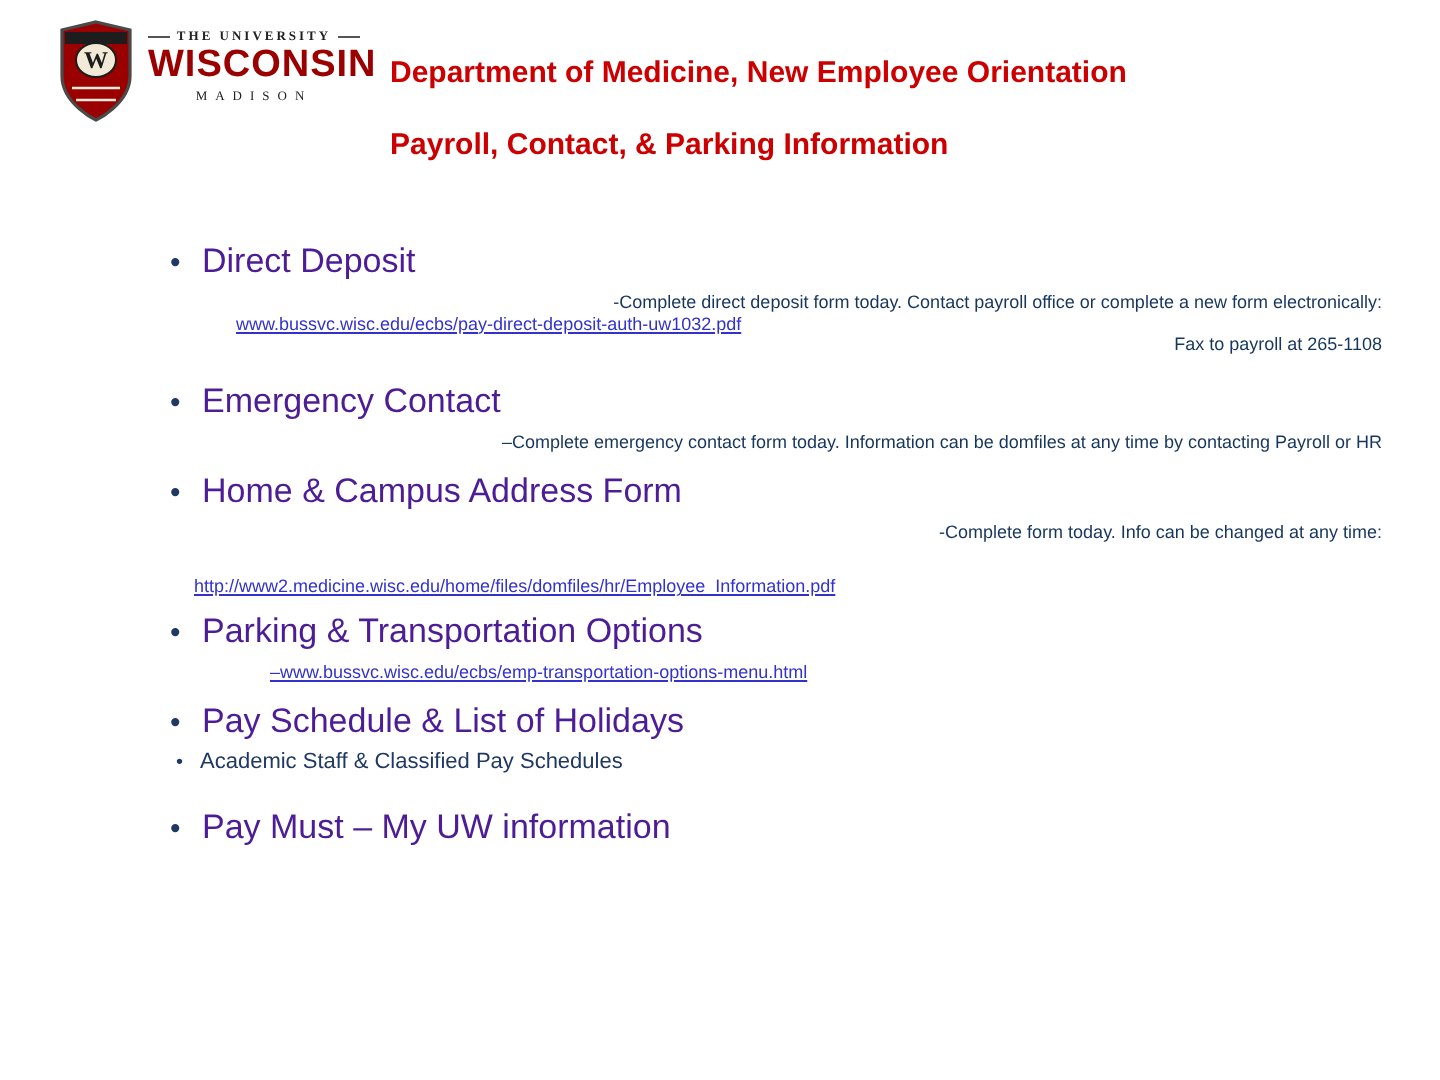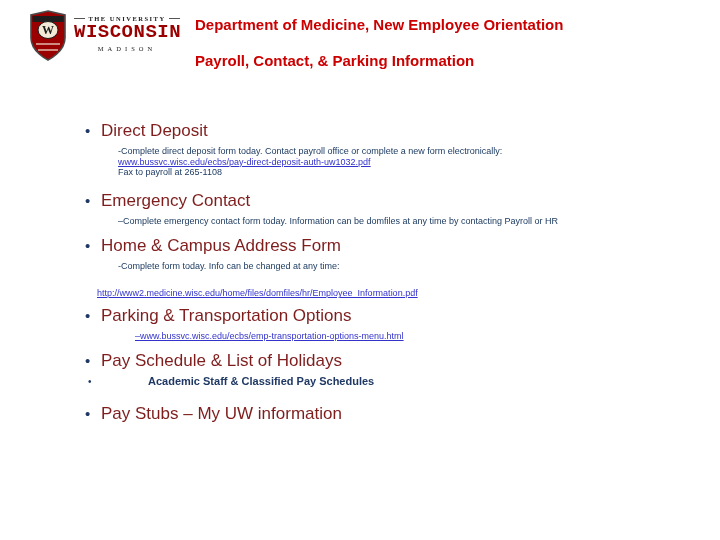--- a/index.html
+++ b/index.html
@@ -15,55 +15,55 @@
   .logo { position:absolute; left:28px; top:10px; display:flex; align-items:flex-start; gap:6px; }
   .crest { flex:none; }
   .logo-text { padding-top:5px; width:106px; }
   .logo-univ {
     display:flex; align-items:center; gap:3px;
     font-family:"Liberation Serif", serif; font-weight:bold;
     font-size:6.5px; letter-spacing:1.5px; color:#222; white-space:nowrap;
   }
   .logo-univ .rule { flex:1; height:1px; background:#555; }
   .logo-wisconsin {
-    font-family:Liberation Mono, monospace; font-weight:bold;
+    font-family:Liberation Sans, sans-serif; font-weight:bold;
     font-size:19px; letter-spacing:0.5px; color:#9b0000; line-height:1.15;
   }
   .logo-madison {
     font-family:"Liberation Serif", serif;
     font-size:6.5px; letter-spacing:4px; color:#222; text-align:center; margin-top:1px;
   }
 
   
-  .titles { position:absolute; left:195px; top:16px; }
+  .titles { position:absolute; left:195px; top:28px; }
   .title-line { font-size:15px; font-weight:bold; color:#cc0000; margin-bottom:19px; white-space:nowrap; }
 
   
   .body { position:absolute; left:85px; top:120px; width:606px; }
   .section { margin-bottom:8px; }
   .sec-1 { margin-bottom:12px; }
   .sec-3 { margin-bottom:6px; }
   .sec-5 { margin-bottom:16px; }
 
   .h-row { display:flex; align-items:baseline; }
   .bullet { flex:none; width:16px; font-size:15px; color:#1f3864; }
-  .h-text { font-size:17px; color:#7f1d1d; line-height:1.3; }
+  .h-text { font-size:17px; color:#4c1d95; line-height:1.3; }
 
-  .details { margin-top:4px; font-size:9px; line-height:1.18; color:#17365d; }
+  .details { margin-top:4px; font-size:9px; line-height:1.18; color:#17365d;text-align:right; }
   .ind-a { margin-left:33px; }
   .ind-b { margin-left:50px; }
   .link-ind { margin-left:12px; }
   .wrap-narrow { max-width:552px; }
 
   .link { display:block; color:#3333cc; text-decoration:underline; cursor:pointer; }
   .link.inlineish { width:fit-content; }
 
   .subh-row { display:flex; align-items:baseline; margin-left:3px; margin-top:3px; }
   .subh-bullet { flex:none; width:12px; font-size:10px; color:#1f3864; }
-  .subh-text { font-size:11px; font-weight:bold; color:#1f3864;margin-left:48px; }
+  .subh-text { font-size:11px; font-weight:normal; color:#1f3864; }
 </style>
 </head>
 <body>
 
 <div class="slide">
 
   <div class="logo">
     <svg class="crest" width="40" height="52" viewBox="0 0 40 52" aria-hidden="true">
       <path d="M20 1 L37 5 L37 28 C37 42 20 50 20 50 C20 50 3 42 3 28 L3 5 Z" fill="#9b0000" stroke="#4a4a4a" stroke-width="1.6"></path>
       <path d="M4.5 6 L35.5 6 L35.5 12 L4.5 12 Z" fill="#1d1d1d"></path>
@@ -142,18 +142,18 @@
       </div>
       <div class="subh-row">
         <span class="subh-bullet">•</span>
         <span class="subh-text">Academic Staff &amp; Classified Pay Schedules</span>
       </div>
     </div>
 
     <div class="section sec-6">
       <div class="h-row">
         <span class="bullet">•</span>
-        <span class="h-text">Pay Stubs – My UW information</span>
+        <span class="h-text">Pay Must – My UW information</span>
       </div>
     </div>
 
   </div>
 </div>
 
 </body></html>

